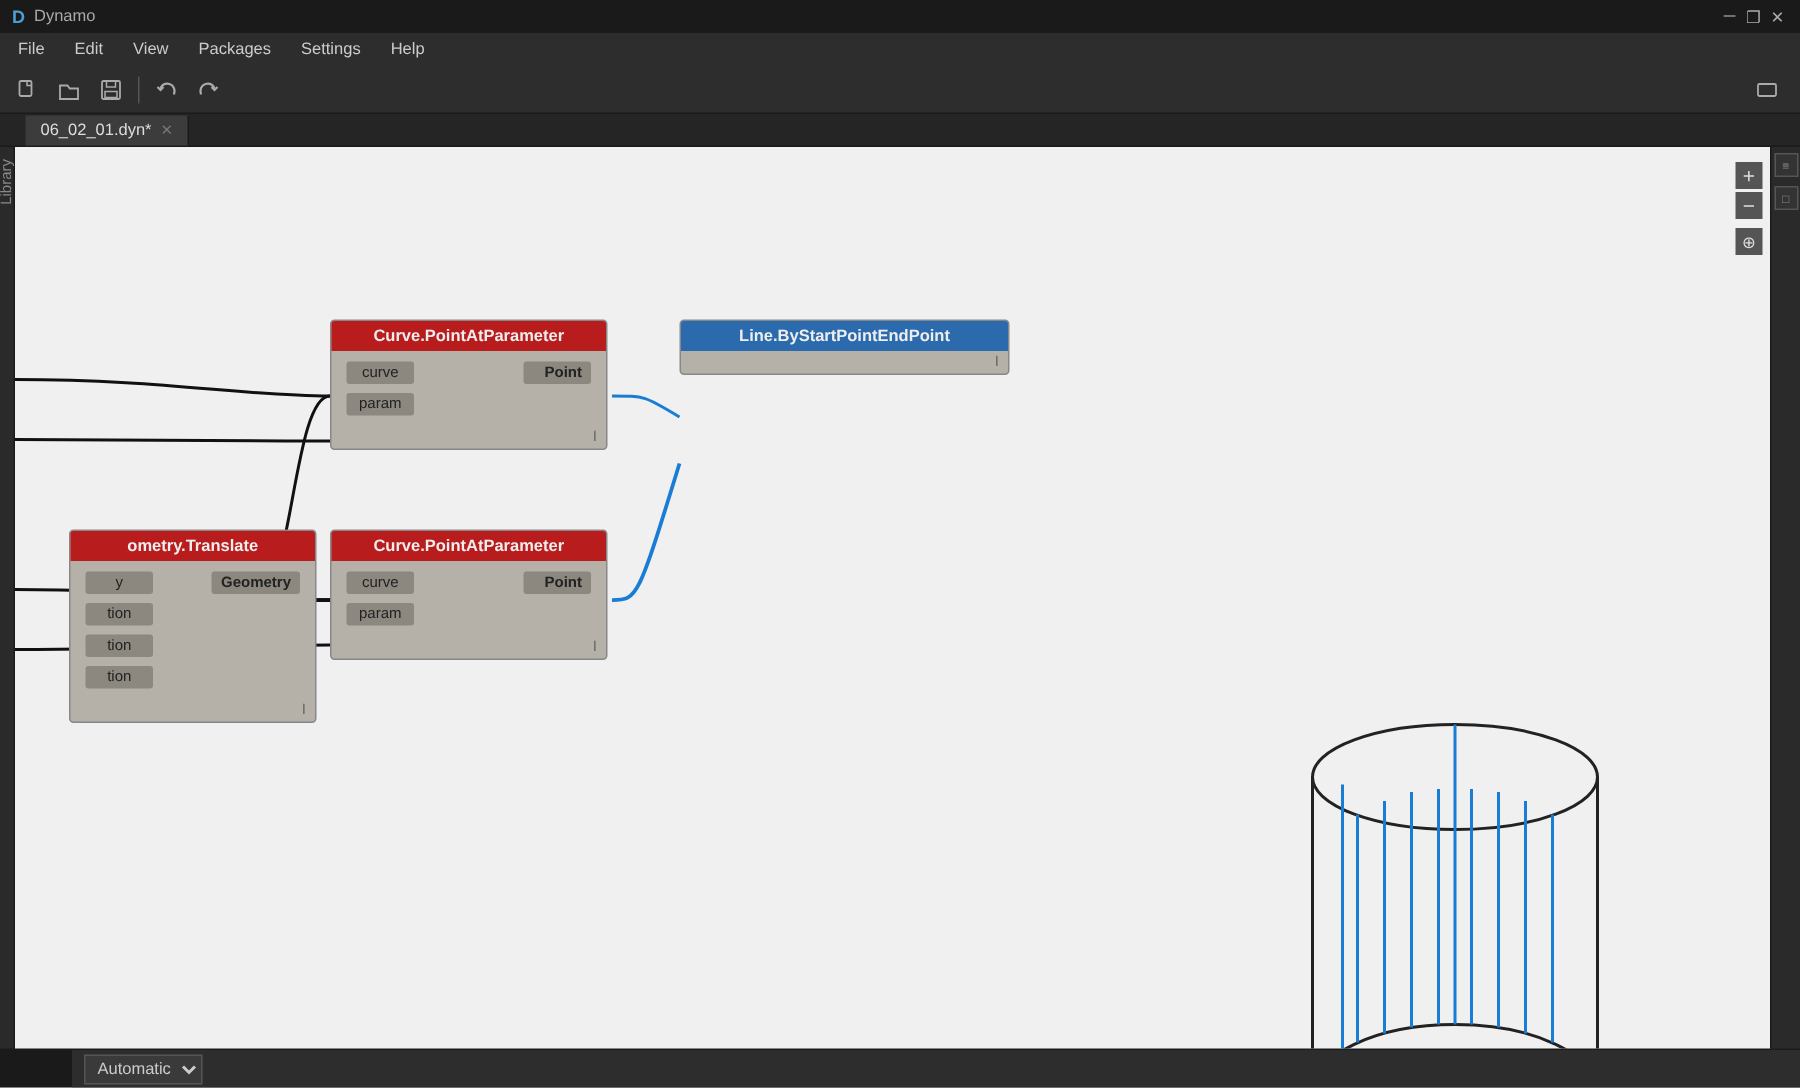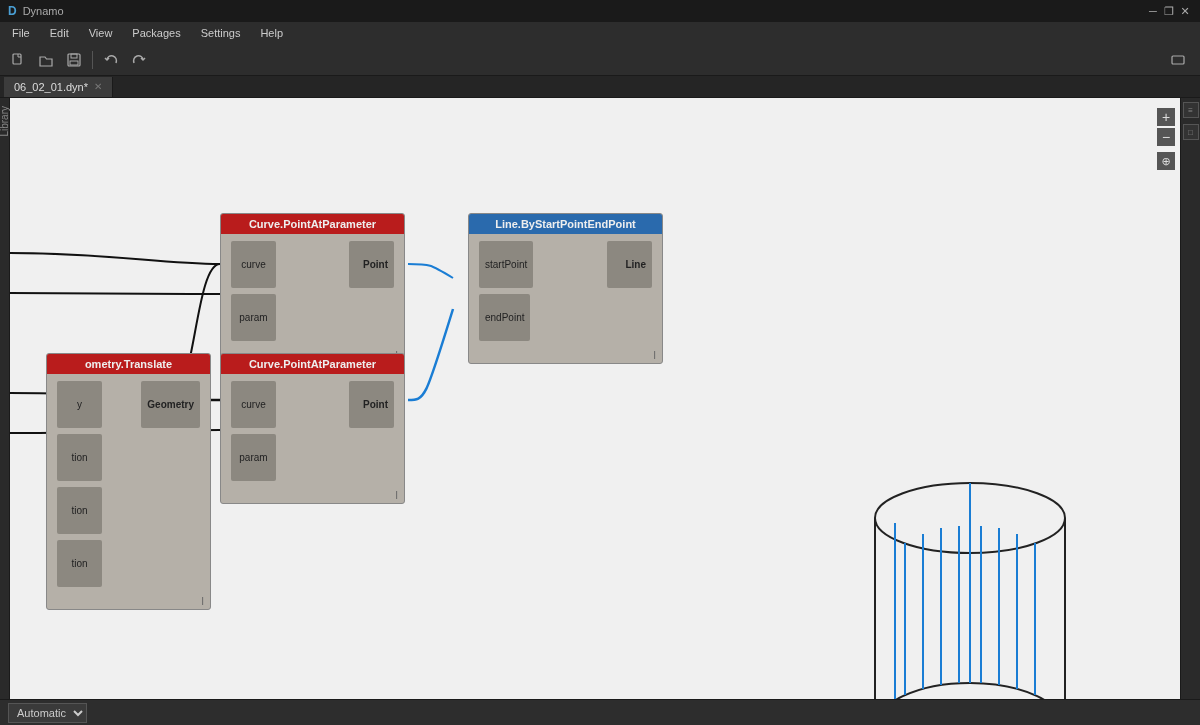--- a/index.html
+++ b/index.html
@@ -104,20 +104,21 @@
       height: 20px;
       padding: 0 10px;
       background: #333;
       color: #aaa;
       font-size: 11px;
       display: flex;
       align-items: center;
       gap: 6px;
       cursor: pointer;
       border-right: 1px solid #1a1a1a;
+      margin-left: 13px;
     }
     .tab.active { background: #3c3c3c; color: #ddd; }
     .tab-close {
       font-size: 10px;
       color: #777;
       cursor: pointer;
     }
 
     
     #main {
@@ -205,21 +206,21 @@
       display: flex;
       justify-content: space-between;
       align-items: center;
       padding: 3px 4px;
       font-size: 11px;
       color: #222;
     }
     .port {
       background: #8c8880;
       border-radius: 2px;
-      padding: 18px 6px;
+      padding: 2px 6px;
       font-size: 10px;
       color: #222;
       min-width: 45px;
       text-align: center;
     }
     .port.output {
       text-align: right;
       font-weight: bold;
     }
     .node-footer {
@@ -251,20 +252,21 @@
 
     
     #statusbar {
       height: 26px;
       background: #2d2d2d;
       display: flex;
       align-items: center;
       padding: 0 8px;
       gap: 4px;
       border-top: 1px solid #1a1a1a;
+      margin-left: 48px;
     }
     #mode-select {
       background: #3a3a3a;
       color: #ccc;
       border: 1px solid #555;
       padding: 2px 4px;
       font-size: 11px;
       height: 20px;
     }
 
@@ -412,31 +414,22 @@
           <span class="port">curve</span>
           <span class="port output">Point</span>
         </div>
         <div class="node-row">
           <span class="port">param</span>
         </div>
       </div>
       <div class="node-footer">I</div>
     </div>
 
-    <div class="node" style="left:458px; top:115px; width:195px;">
+    <div class="node" style="left:443px; top:115px; width:220px;">
       <div class="node-header blue">Line.ByStartPointEndPoint</div>
-      <div class="node-body">
-        <div class="node-row">
-          <span class="port">startPoint</span>
-          <span class="port output">Line</span>
-        </div>
-        <div class="node-row">
-          <span class="port">endPoint</span>
-        </div>
-      </div>
       <div class="node-footer">I</div>
     </div>
 
     <div class="node" style="left:210px; top:255px; width:185px;">
       <div class="node-header">Curve.PointAtParameter</div>
       <div class="node-body">
         <div class="node-row">
           <span class="port">curve</span>
           <span class="port output">Point</span>
         </div>

